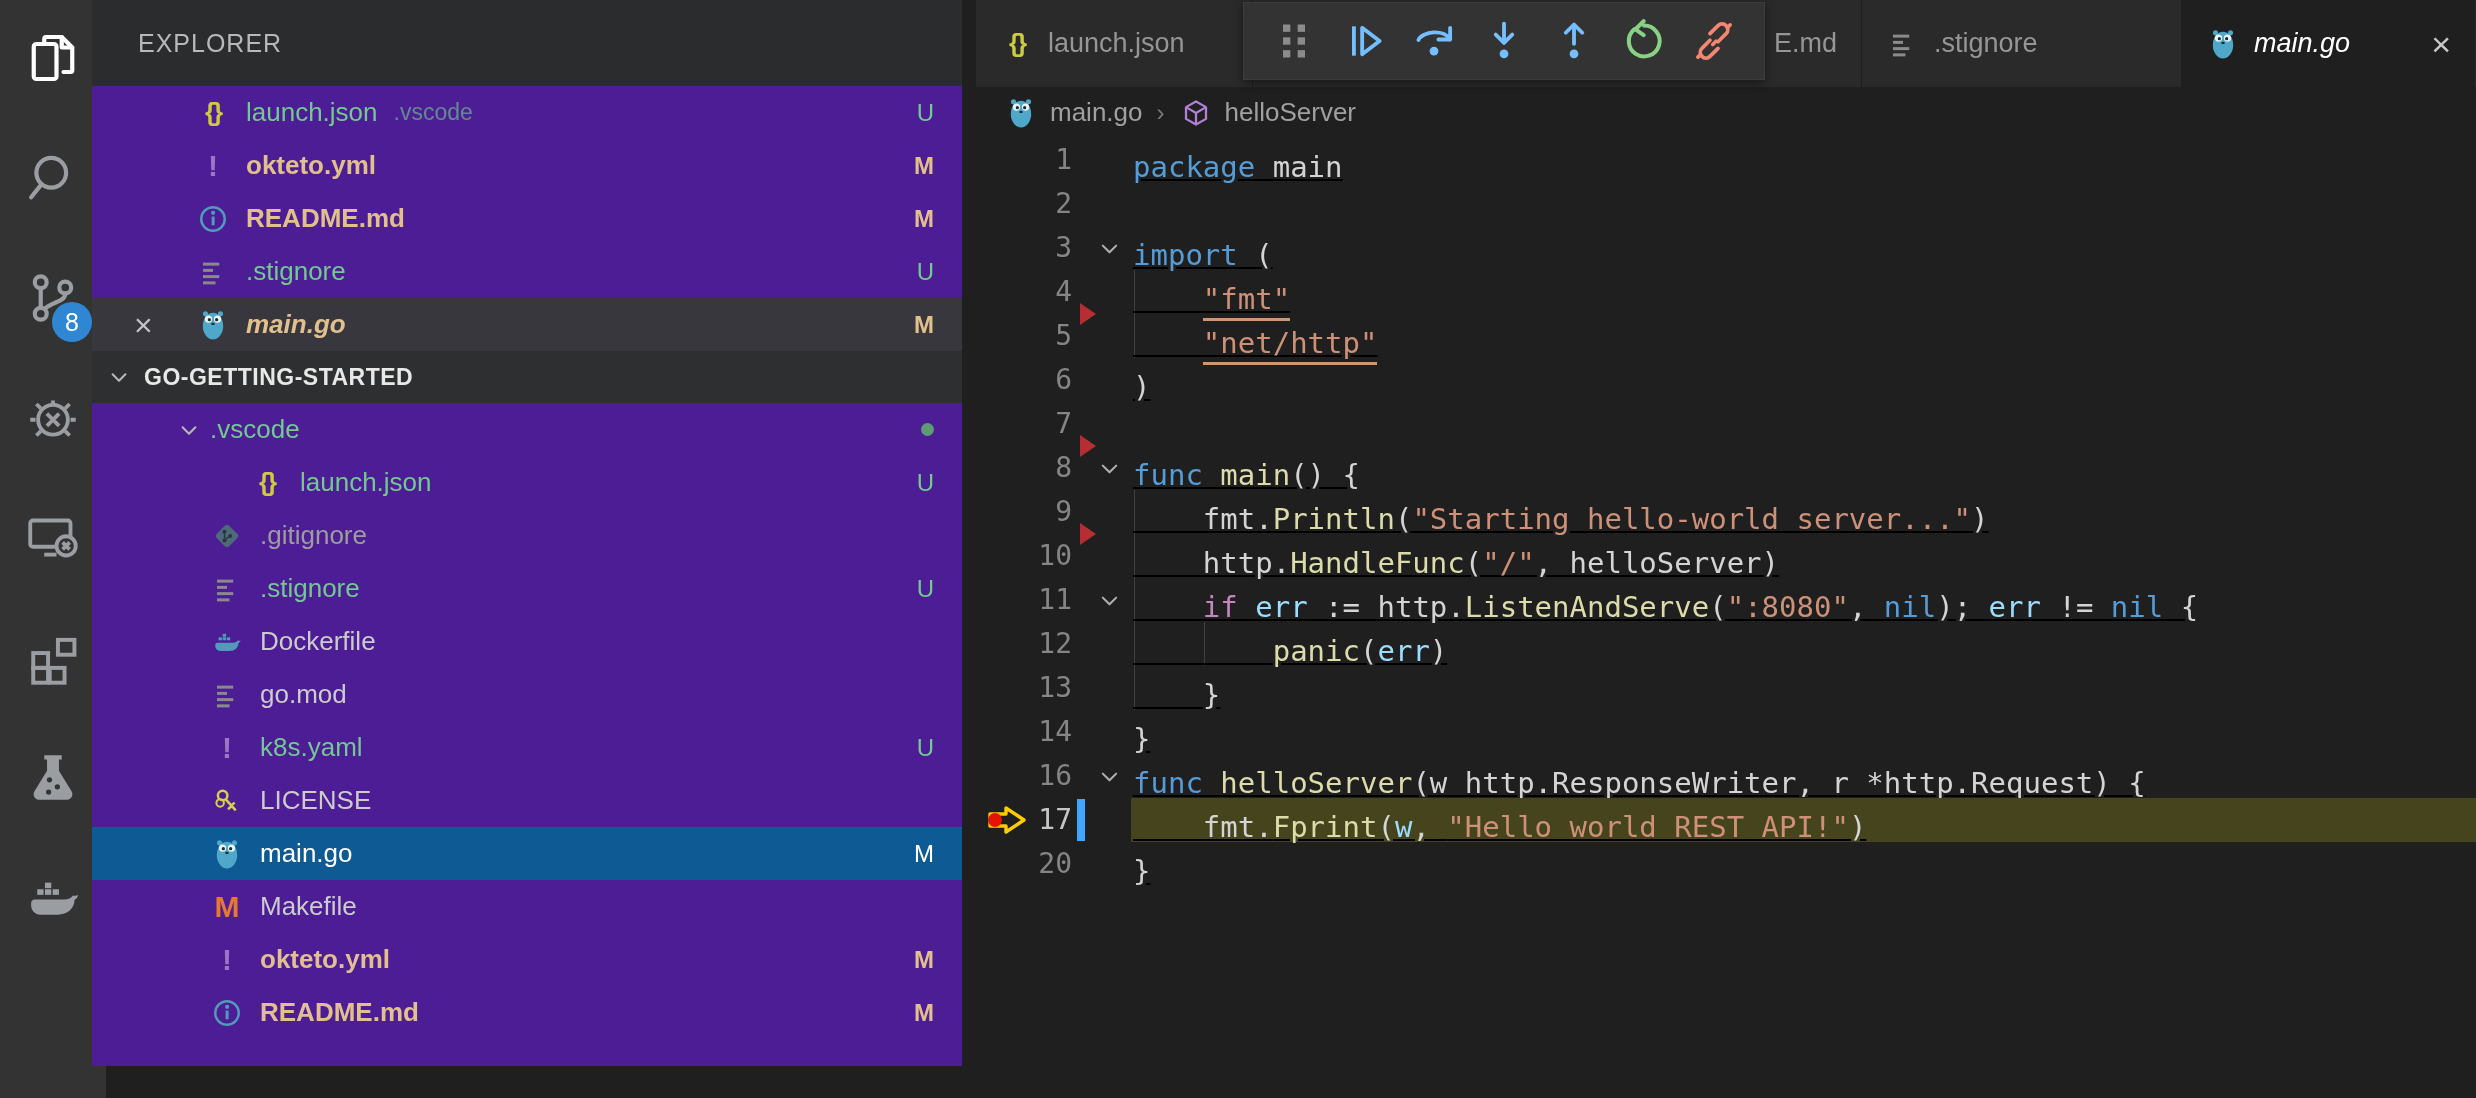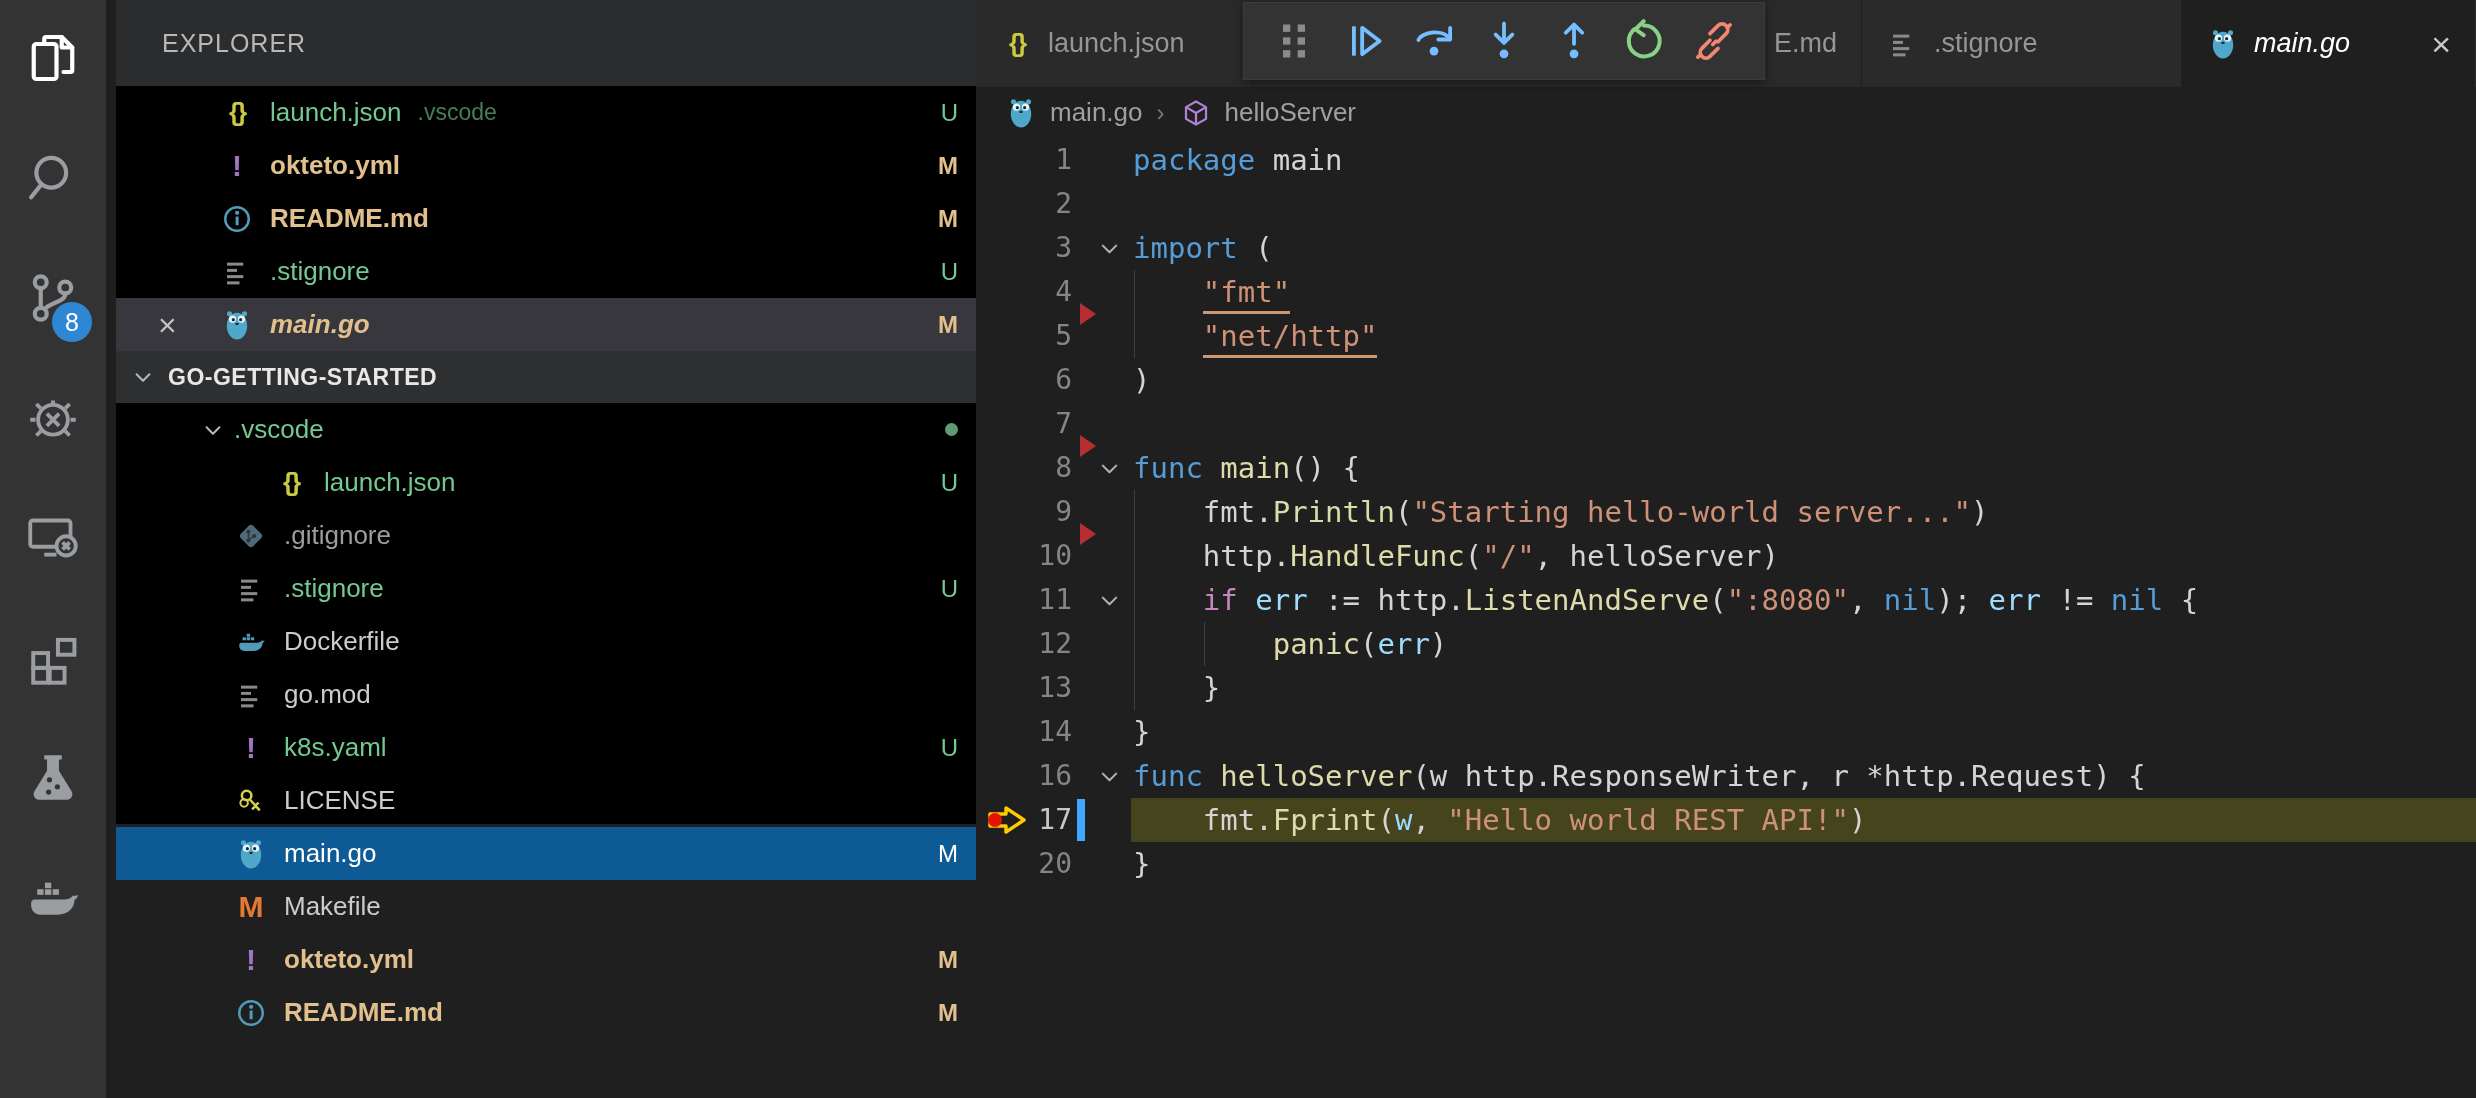--- a/index.html
+++ b/index.html
@@ -12,22 +12,22 @@
                  background:#333333; display:flex; flex-direction:column; align-items:center; }
   .ab-item { width:106px; height:120px; display:flex; align-items:center; justify-content:center;
              color:#9a9da1; position:relative; cursor:pointer; }
   .ab-item.active { color:#ffffff; }
   .ab-item svg { width:56px; height:56px; }
   .ab-badge { position:absolute; right:14px; bottom:18px; min-width:40px; height:40px;
               background:#2f86d2; border-radius:20px; color:#fff; font-size:25px;
               display:flex; align-items:center; justify-content:center; padding:0 6px; }
 
   
-  .sidebar { position:absolute; left:116px; top:0; width:870px; height:824px;
-             background:#000000; font-size:26px; color:#cccccc; }
+  .sidebar { position:absolute; left:92px; top:0; width:870px; height:1066px;
+             background:#4c1d95; font-size:26px; color:#cccccc; }
   .sb-title { height:86px; background:#2b2c2d; display:flex; align-items:center;
               padding-left:46px; color:#b8b8b8; font-size:25px; letter-spacing:1px; }
   .section-header { height:52px; background:#2e2f30; display:flex; align-items:center;
                     padding-left:14px; color:#e8e8e8; font-weight:bold; font-size:23px;
                     letter-spacing:.5px; cursor:pointer; }
   .section-header .chev { margin-right:12px; }
   .chev { width:26px; height:26px; display:inline-flex; align-items:center; justify-content:center; color:#b8b8b8; flex:0 0 auto; }
   .chev svg { width:22px; height:22px; }
   .rows { }
   .row { height:53px; display:flex; align-items:center; padding-left:104px; padding-right:28px; cursor:pointer; }
@@ -84,21 +84,21 @@
   .bc-sep { margin:0 14px; color:#7a7a7a; font-size:24px; }
   .bc-item { cursor:pointer; }
 
   
   .code { position:absolute; top:138px; left:0; right:0; bottom:0;
           font-family:"DejaVu Sans Mono","Liberation Mono",monospace; font-size:29px; }
   .cline { position:relative; height:44px; line-height:44px; white-space:pre; }
   .lnum { position:absolute; left:0; top:0; width:96px; text-align:right; color:#858585; font-size:28px; }
   .cline.hl .lnum { color:#c6c6c6; }
   .hl-band { position:absolute; left:155px; right:0; top:0; bottom:0; background:#45441d; }
-  .ctext { position:absolute; left:157px; top:0; }
+  .ctext { position:absolute; left:157px; top:7px;text-decoration:underline; }
   .fold { position:absolute; left:116px; top:0; width:34px; height:44px; display:flex;
           align-items:center; justify-content:center; color:#b0b0b0; cursor:pointer; }
   .fold svg { width:23px; height:23px; }
   .deltri { position:absolute; left:104px; top:-11px; width:0; height:0;
             border-top:11px solid transparent; border-bottom:11px solid transparent;
             border-left:16px solid #b52e31; }
   .guide { position:absolute; top:0; bottom:0; width:1px; background:#404040; }
   .cursorbar { position:absolute; left:101px; top:1px; width:8px; height:42px; background:#3ea7ff; }
   .bpglyph { position:absolute; left:6px; top:4px; width:52px; height:36px; }
   .t-k { color:#569cd6; } .t-c { color:#c586c0; } .t-f { color:#dcdcaa; }

